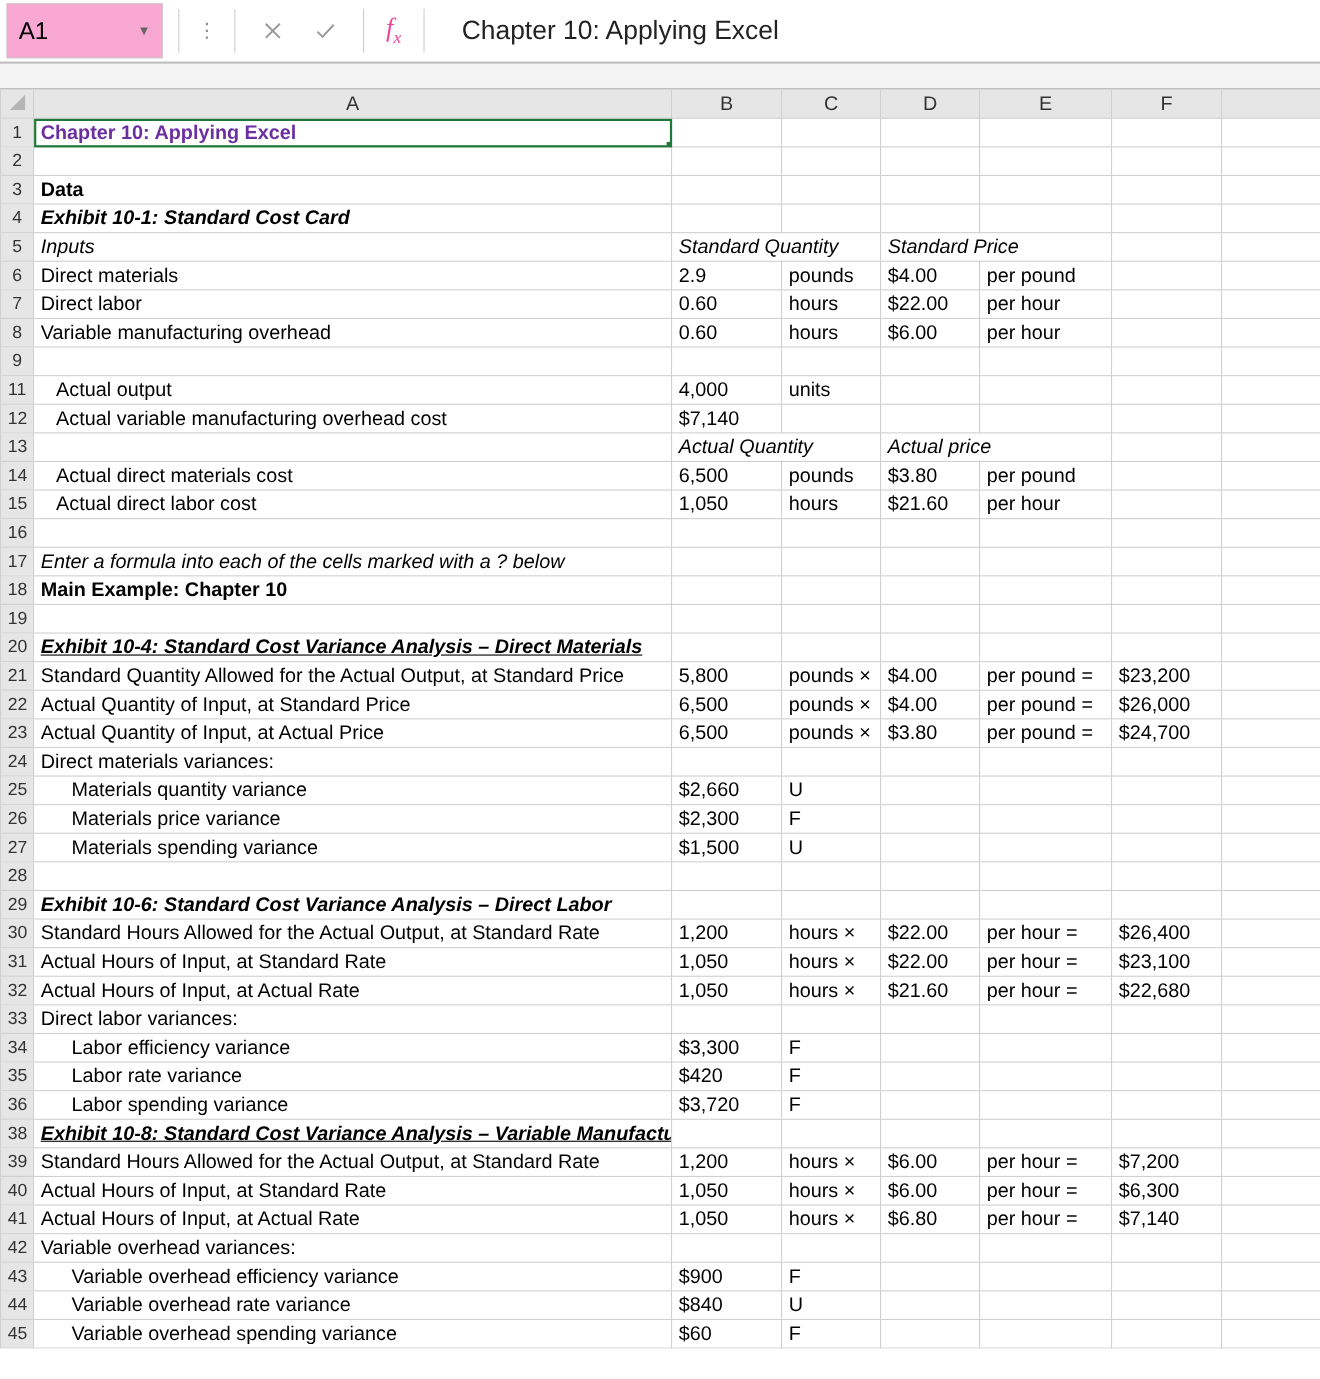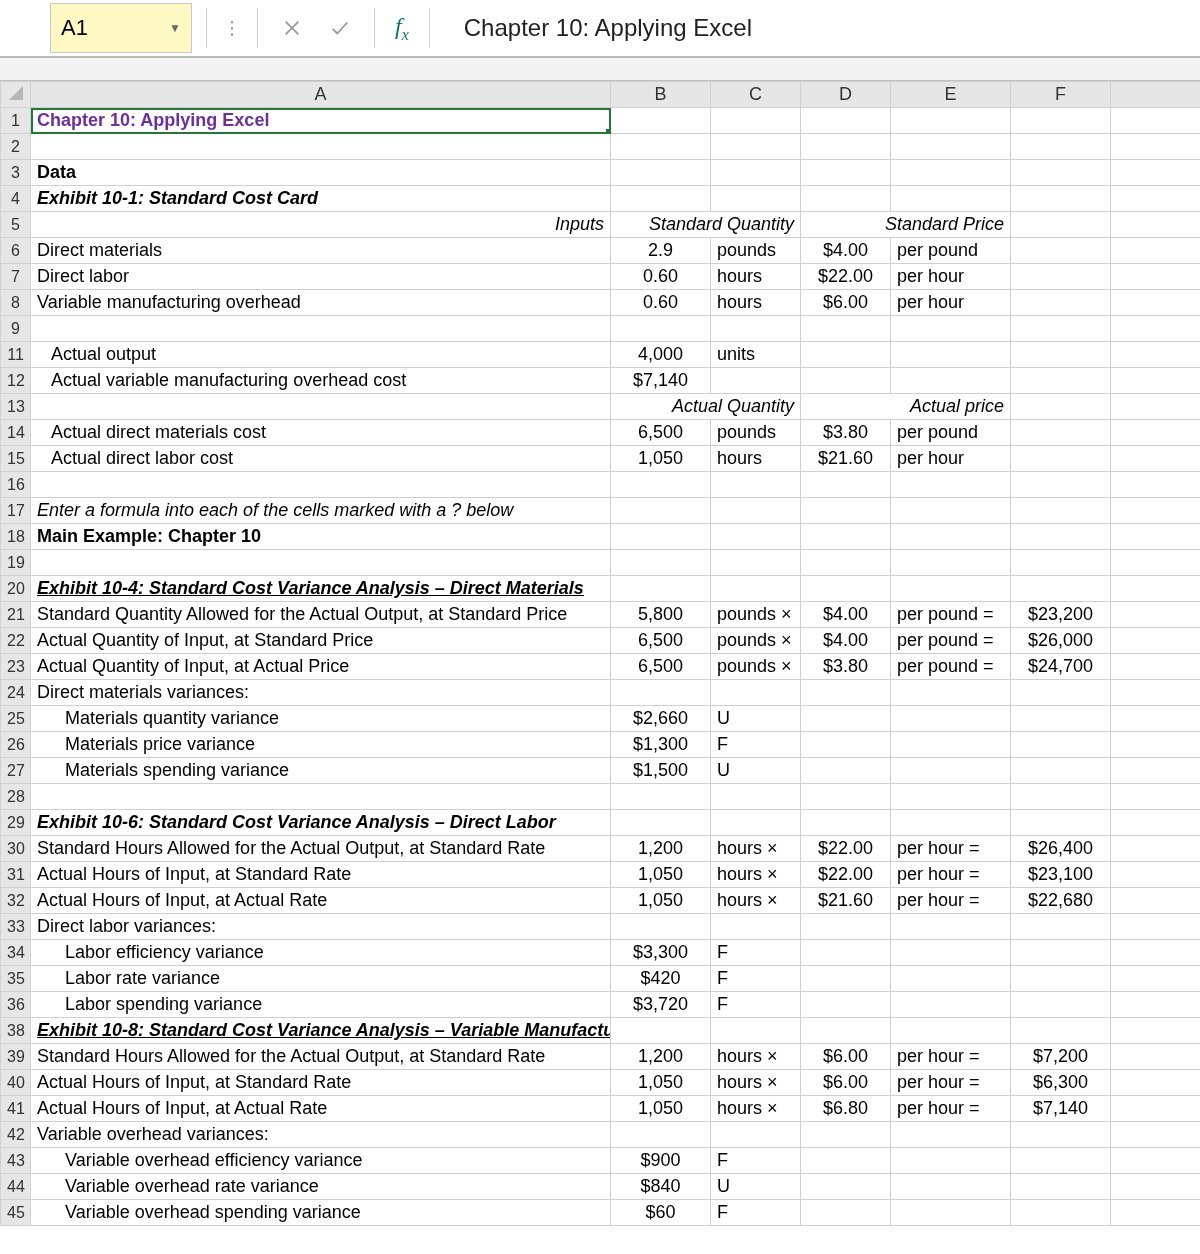--- a/index.html
+++ b/index.html
@@ -8,49 +8,49 @@
     --row-header-bg: #e6e6e6;
     --select-border: #1f7a3a;
     --purple: #6b2fa0;
     --text: #000;
   }
   html,body { margin:0; padding:0; font-family: Arial, Helvetica, sans-serif; font-size:18px; color:var(--text); background:#fff;}
   body { width:1200px; }
   
   .formula-bar { display:flex; align-items:center; height:56px; border-bottom:2px solid #bcbcbc; padding:0 6px; gap:8px; background:#fff;}
   .name-box-wrap { display:flex; align-items:center; height:40px; }
-  .name-box { width:120px; height:40px; border:1px solid #c8c8c8; font-size:22px; padding:4px 10px; display:flex; align-items:center; justify-content:space-between; background:#fef9c3;margin-left:44px;}
+  .name-box { width:120px; height:40px; border:1px solid #c8c8c8; font-size:22px; padding:4px 10px; display:flex; align-items:center; justify-content:space-between; background:#f9a8d4;}
   .name-box span.dd { font-size:12px; color:#666; }
   .vsep { width:1px; height:40px; background:#cfcfcf; margin:0 6px;}
   .dots-btn { width:22px; height:40px; display:flex; align-items:center; justify-content:center; color:#8a8a8a; font-size:18px; cursor:default;}
   .fx-btn { width:40px; height:40px; display:flex; align-items:center; justify-content:center; color:#888; font-size:22px; }
   .fx-btn.cancel svg, .fx-btn.accept svg { width:22px; height:22px; }
-  .fx-label { font-style:italic; font-family: "Times New Roman", serif; font-size:24px; color:#0f766e; margin:0 6px;}
+  .fx-label { font-style:italic; font-family: "Times New Roman", serif; font-size:24px; color:#ec4899; margin:0 6px;}
   .formula-text { flex:1; font-size:24px; padding-left:20px; color:#222;}
   .divider-under-bar { height:22px; background:#f3f3f3; border-bottom:1px solid #c0c0c0;}
   table.sheet { border-collapse:collapse; table-layout:fixed; width:1200px; }
   table.sheet th, table.sheet td { border:1px solid var(--grid-border); height:25px; padding:0 6px; font-size:18px; line-height:25px; white-space:nowrap; overflow:hidden; }
   table.sheet th { background:var(--header-bg); font-weight:normal; color:#333; text-align:center; }
   table.sheet th.corner { background:#e6e6e6; }
   table.sheet th.rowhead { background:var(--row-header-bg); text-align:center; width:30px; font-size:16px; color:#333;}
   col.crow { width:30px; }
   col.cA { width:580px; }
   col.cB { width:100px; }
   col.cC { width:90px; }
   col.cD { width:90px; }
   col.cE { width:120px; }
   col.cF { width:100px; }
   col.cG { width:90px; }
   .title-cell { color:var(--purple); font-weight:bold; }
   .selected { outline:2px solid var(--select-border); outline-offset:-2px; position:relative;}
   .selected::after { content:""; position:absolute; right:-3px; bottom:-3px; width:7px; height:7px; background:var(--select-border);}
   .bold { font-weight:bold; }
   .ital { font-style:italic; }
-  .center { text-align:right; }
-  .right { text-align:center; }
+  .center { text-align:left; }
+  .right { text-align:left; }
   .left { text-align:left; }
   .indent1 { padding-left:20px !important; }
   .indent2 { padding-left:34px !important; }
   td.over { overflow:visible; }
   .overflow-span { position:relative; z-index:2; background:#fff; padding-right:4px;text-decoration:underline;}
 </style>
 </head>
 <body>
 
 <div class="formula-bar">
@@ -367,21 +367,21 @@
       <td class="left">U</td>
       <td></td>
         <td></td>
         <td></td>
         <td></td>
       </tr>
 
     <tr>
         <th class="rowhead">26</th>
       <td class="indent2">Materials price variance</td>
-      <td class="right">$1,300</td>
+      <td class="right">$2,300</td>
       <td class="left">F</td>
       <td></td>
         <td></td>
         <td></td>
         <td></td>
       </tr>
 
     <tr>
         <th class="rowhead">27</th>
       <td class="indent2">Materials spending variance</td>

